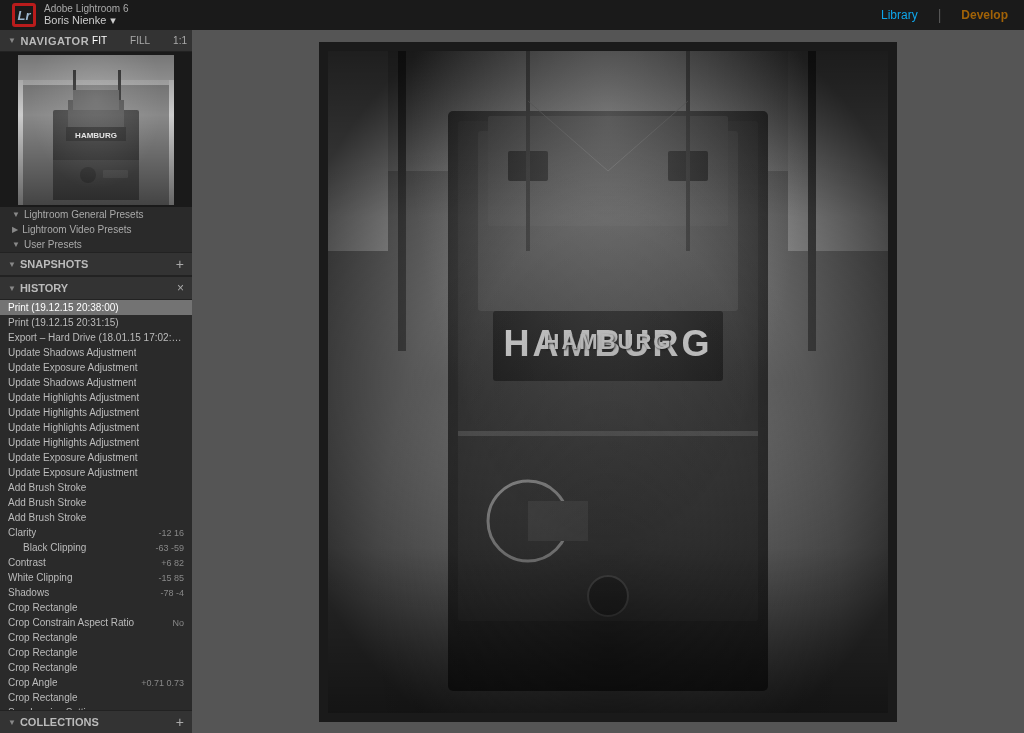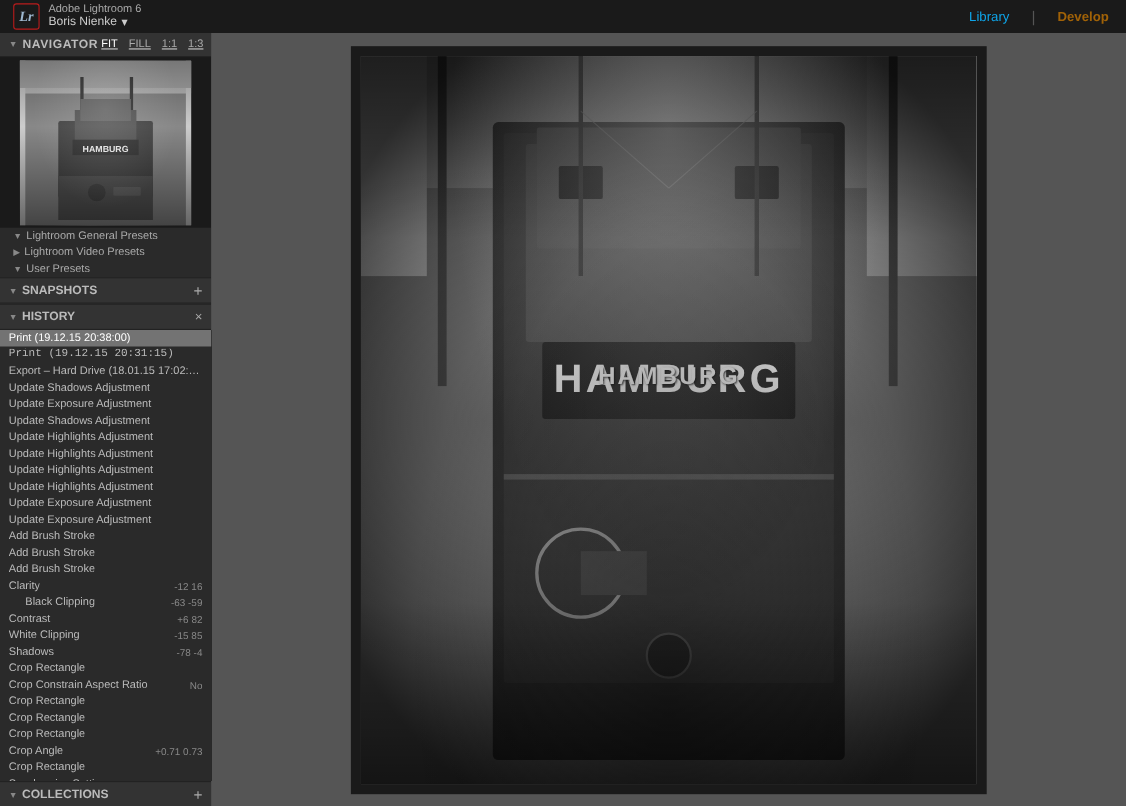--- a/index.html
+++ b/index.html
@@ -34,23 +34,22 @@
       width: 24px;
       height: 24px;
       background: #1a1a1a;
       display: flex;
       align-items: center;
       justify-content: center;
       font-size: 13px;
       font-weight: bold;
       color: #9eb8d0;
       font-style: italic;
-      border: 1px solid #b91c1c;
+      border: 3px solid #b91c1c;
       border-radius: 3px;
-      font-family: Liberation Serif, serif;
     }
     .app-info {
       display: flex;
       flex-direction: column;
     }
     .app-name {
       color: #aaa;
       font-size: 10px;
     }
     .user-name {
@@ -390,21 +389,21 @@
 
 <div class="main-content">
 
   <div class="left-panel">
 
     <div class="panel-header">
       <div class="panel-header-left">
         <span class="triangle">▼</span>
         <span>Navigator</span>
       </div>
-      <div class="fit-controls" style="background:transparent;border:none;padding:0;gap:4px;text-decoration:underline;">
+      <div class="fit-controls" style="background:transparent;border:none;padding:0;gap:17px;">
         <span class="fit-btn active">FIT</span>
         <span class="fit-btn">FILL</span>
         <span class="fit-btn">1:1</span>
         <span class="fit-btn">1:3</span>
       </div>
     </div>
 
     <div class="nav-preview">
       <div class="nav-preview-img">
         <svg width="156" height="150" viewBox="0 0 156 150">
@@ -464,21 +463,21 @@
         <span>History</span>
       </div>
       <span class="close-btn">×</span>
     </div>
 
     <div class="history-list" id="history-list">
     <div class="history-item selected">
           <span style="overflow: hidden; text-overflow: ellipsis; white-space: nowrap;">Print (19.12.15 20:38:00)</span>
         </div>
         <div class="history-item">
-          <span style="overflow: hidden; text-overflow: ellipsis; white-space: nowrap; font-family: Liberation Mono, monospace;">Print (19.12.15 20:31:15)</span>
+          <span style="overflow: hidden; text-overflow: ellipsis; white-space: nowrap;">Print (19.12.15 20:31:15)</span>
         </div>
         <div class="history-item">
           <span style="overflow: hidden; text-overflow: ellipsis; white-space: nowrap;">Export – Hard Drive (18.01.15 17:02:29)</span>
         </div>
         <div class="history-item">
           <span style="overflow: hidden; text-overflow: ellipsis; white-space: nowrap;">Update Shadows Adjustment</span>
         </div>
         <div class="history-item">
           <span style="overflow: hidden; text-overflow: ellipsis; white-space: nowrap;">Update Exposure Adjustment</span>
         </div>

